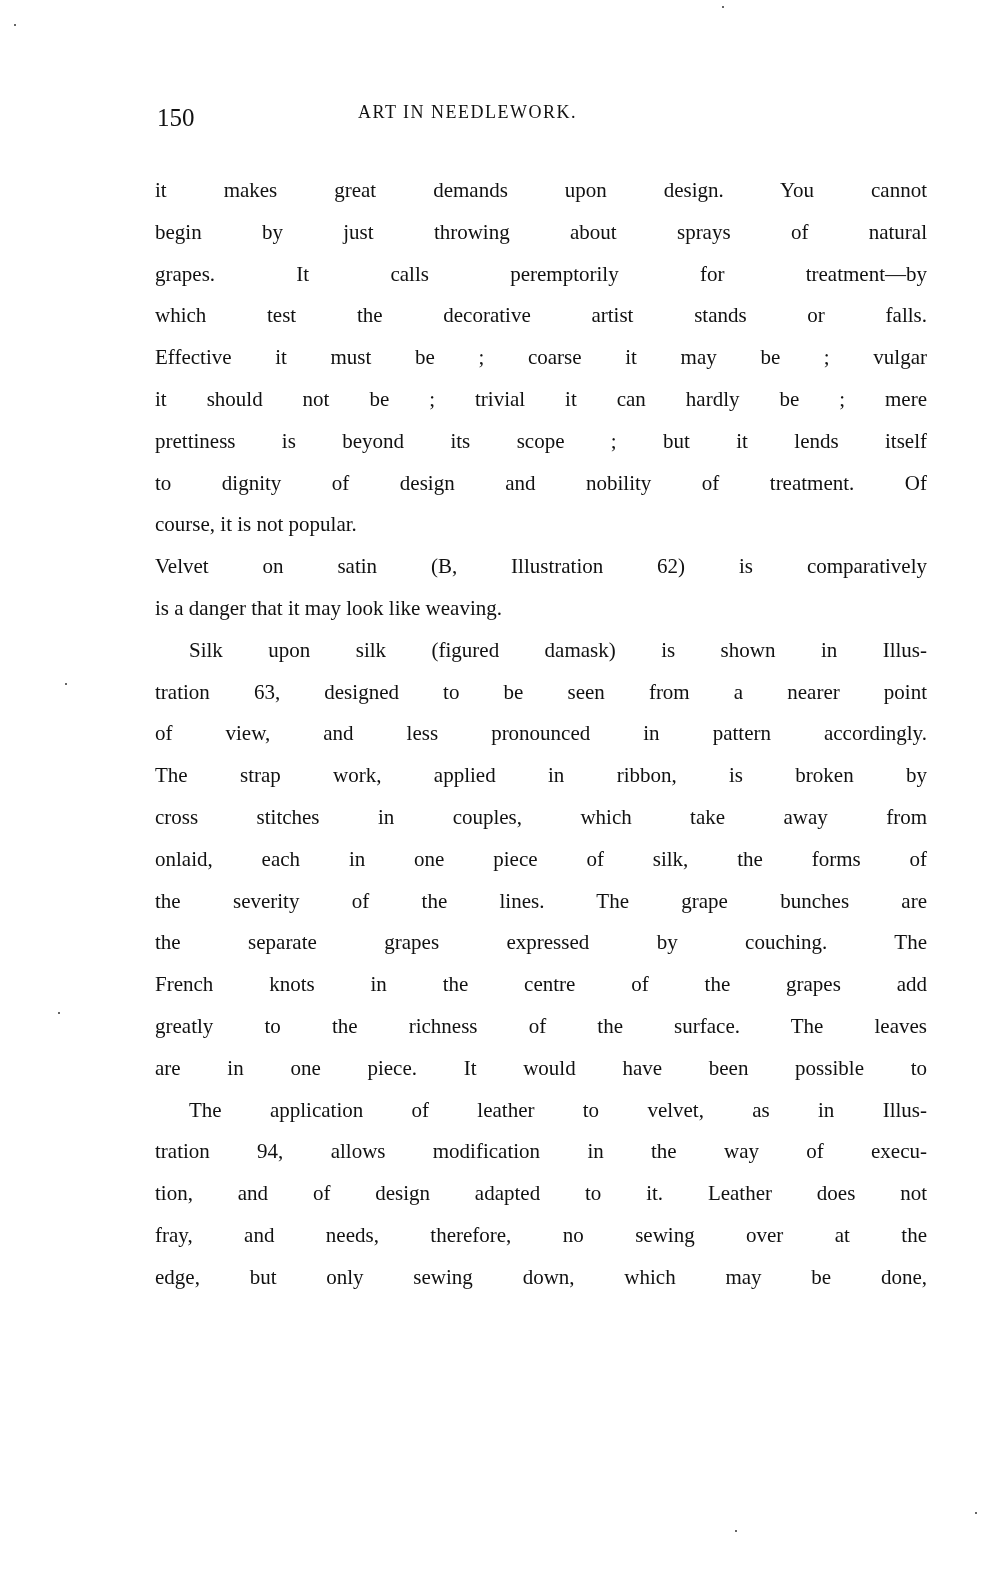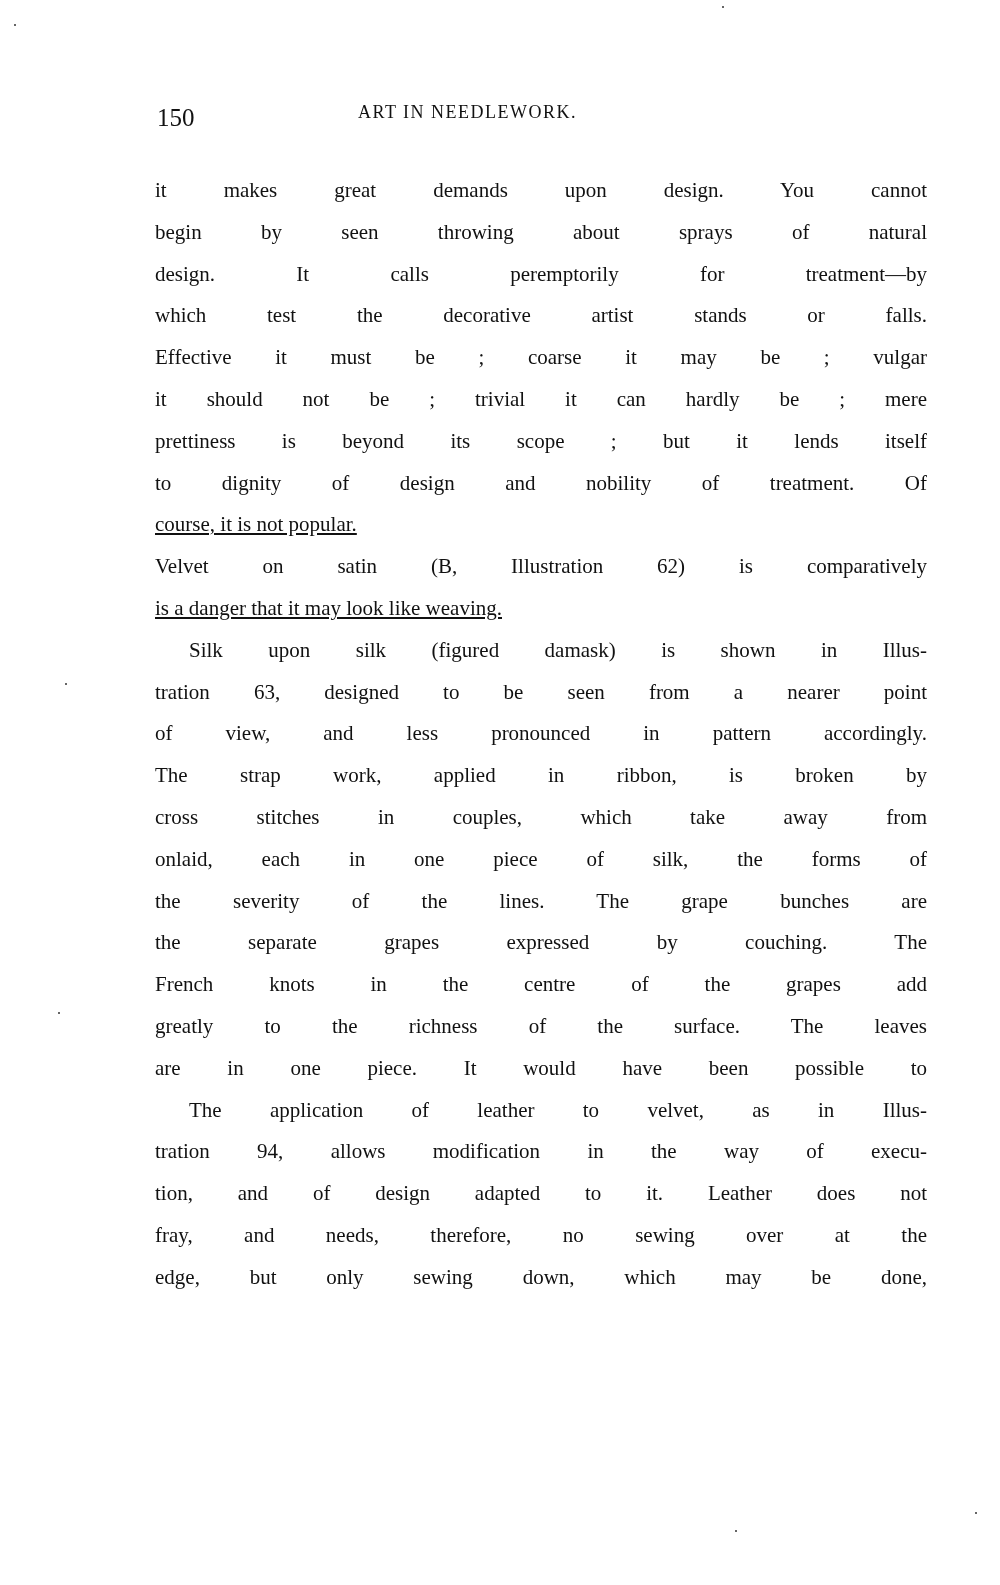--- a/index.html
+++ b/index.html
@@ -56,21 +56,20 @@
       white-space: nowrap;
       text-align: justify;
       text-align-last: justify;
       overflow: visible;
     }
     .line.indent {
       padding-left: 34px;
     }
     .line.last {
       text-align-last: left;
-      text-decoration: underline;
     }
     .speck {
       position: absolute;
       width: 2px;
       height: 2px;
       background: #333;
       border-radius: 1px;
     }
   </style>
 </head>
@@ -80,22 +79,22 @@
 
   <div class="running-head">
     <span class="page-number">150</span>
     <span class="running-title">ART IN NEEDLEWORK.</span>
   </div>
 
   <div class="body-text">
 
     <div>
       <span class="line">it makes great demands upon design.  You cannot</span>
-      <span class="line">begin by seen throwing about sprays of natural</span>
-      <span class="line">design.  It calls peremptorily for treatment—by</span>
+      <span class="line">begin by just throwing about sprays of natural</span>
+      <span class="line">grapes.  It calls peremptorily for treatment—by</span>
       <span class="line">which test the decorative artist stands or falls.</span>
       <span class="line">Effective it must be ; coarse it may be ; vulgar</span>
       <span class="line">it should not be ; trivial it can hardly be ; mere</span>
       <span class="line">prettiness is beyond its scope ;  but it lends itself</span>
       <span class="line">to dignity of design and nobility of treatment.  Of</span>
       <span class="line last">course, it is not popular.</span>
     </div>
 
     <div>
       <span class="line">Velvet on satin (B, Illustration 62) is comparatively</span>

